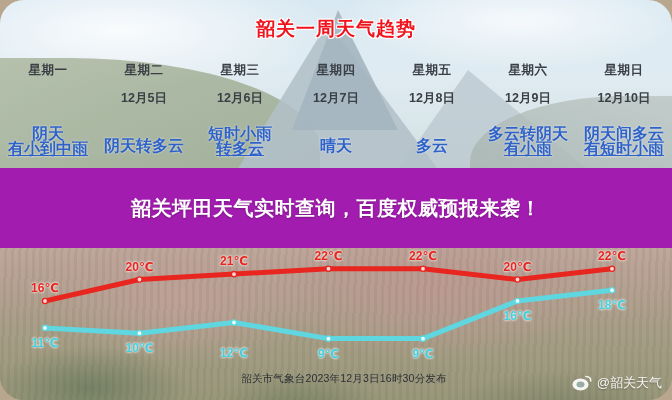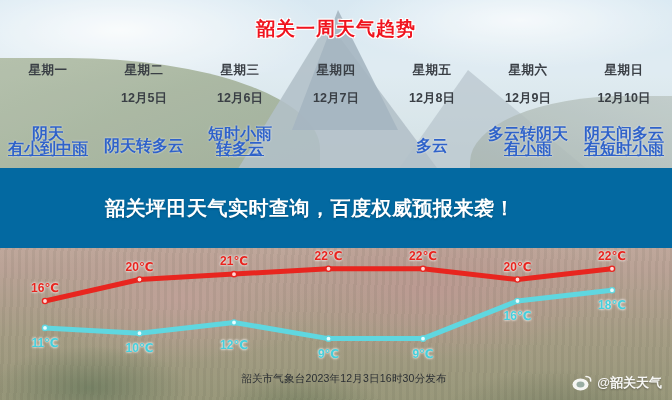--- a/index.html
+++ b/index.html
@@ -1,21 +1,21 @@
 <!DOCTYPE html>
 <html><head>
 <meta charset="utf-8">
 <style>
   html,body{margin:0;padding:0;}
   body{
     width:672px;height:400px;overflow:hidden;
     font-family:"Liberation Sans","DejaVu Sans",sans-serif;
     background:#b9a68f;
   }
-  .stage{position:relative;width:672px;height:400px;overflow:hidden;}
+  .stage{position:relative;width:672px;height:400px;overflow:hidden;border-radius:24px;}
 
   
   .bg{position:absolute;inset:0;}
   .sky{
     position:absolute;left:0;top:0;width:672px;height:200px;
     background:
       radial-gradient(ellipse 300px 90px at 120px 30px, rgba(255,255,255,.85), rgba(255,255,255,0) 70%),
       radial-gradient(ellipse 260px 70px at 520px 20px, rgba(255,255,255,.75), rgba(255,255,255,0) 70%),
       linear-gradient(#cfe3ef 0%, #d8e7ef 35%, #cfdfe4 65%, #c3d2cf 100%);
   }
@@ -74,22 +74,22 @@
   .date{margin-top:11px;font-size:12.5px;font-weight:bold;color:#3a3f45;}
   .cond{position:absolute;left:0;width:100%;font-size:16px;font-weight:bold;color:#2f62c9;
         text-shadow:0 0 2px rgba(255,255,255,.8);}
   .cond.a{top:62px;}
   .cond.b{top:77px;text-decoration:underline;}
   .cond.low{top:74px;}
 
   
   .banner{
     position:absolute;left:0;top:168px;width:672px;height:80px;
-    background:#0369a1;
-    display:flex;align-items:center;justify-content:flex-start;
+    background:#a21caf;
+    display:flex;align-items:center;justify-content:center;
   }
   .banner-text{
     width:620px;text-align:center;color:#ffffff;
     font-size:20px;font-weight:bold;line-height:27px;letter-spacing:.5px;
     text-shadow:0 1px 2px rgba(0,0,0,.25);
   }
 
   
   .chart{position:absolute;left:0;top:236px;width:672px;height:120px;}
   .chart svg{display:block;}
@@ -101,21 +101,21 @@
   .tlabel.hi{color:#e8251f;}
   .tlabel.lo{color:#45cfdc;}
 
   
   .footer{
     position:absolute;left:8px;top:372px;width:672px;text-align:center;
     font-size:10.5px;color:#2b2f33;letter-spacing:.2px;
   }
   .watermark{
     position:absolute;right:10px;top:374px;display:flex;align-items:center;gap:5px;
-    color:#ffffff;font-size:13px;font-weight:bold;opacity:.92;
+    color:#ffffff;font-size:13px;font-weight:normal;opacity:.92;
     text-shadow:0 1px 2px rgba(0,0,0,.35);
   }
   .weibo-eye{display:block;}
 </style>
 </head>
 <body>
 
 <div class="stage">
 
   <div class="bg">
@@ -148,20 +148,21 @@
     <div class="col">
       <div class="wday">星期三</div>
       <div class="date">12月6日</div>
       <div class="cond a">短时小雨</div>
       <div class="cond b">转多云</div>
     </div>
 
     <div class="col">
       <div class="wday">星期四</div>
       <div class="date">12月7日</div>
+      <div class="cond low">晴天</div>
     </div>
 
     <div class="col">
       <div class="wday">星期五</div>
       <div class="date">12月8日</div>
       <div class="cond low">多云</div>
     </div>
 
     <div class="col">
       <div class="wday">星期六</div>
@@ -209,21 +210,21 @@
     <div id="labels">
         <div class="tlabel hi" style="left: 45px; top: 45px;">16℃</div>
         <div class="tlabel hi" style="left: 139.5px; top: 23.5px;">20℃</div>
         <div class="tlabel hi" style="left: 234px; top: 18.125px;">21℃</div>
         <div class="tlabel hi" style="left: 328.5px; top: 12.75px;">22℃</div>
         <div class="tlabel hi" style="left: 423px; top: 12.75px;">22℃</div>
         <div class="tlabel hi" style="left: 517.5px; top: 23.5px;">20℃</div>
         <div class="tlabel hi" style="left: 612px; top: 12.75px;">22℃</div>
         <div class="tlabel lo" style="left: 45px; top: 99.875px;">11℃</div>
         <div class="tlabel lo" style="left: 139.5px; top: 105.25px;">10℃</div>
-        <div class="tlabel lo" style="left: 234px; top: 102px;">12℃</div>
+        <div class="tlabel lo" style="left: 234px; top: 110px;">12℃</div>
         <div class="tlabel lo" style="left: 328.5px; top: 110.625px;">9℃</div>
         <div class="tlabel lo" style="left: 423px; top: 110.625px;">9℃</div>
         <div class="tlabel lo" style="left: 517.5px; top: 73px;">16℃</div>
         <div class="tlabel lo" style="left: 612px; top: 62.25px;">18℃</div>
       </div>
   </div>
 
   <div class="footer">韶关市气象台2023年12月3日16时30分发布</div>
 
   <div class="watermark">

